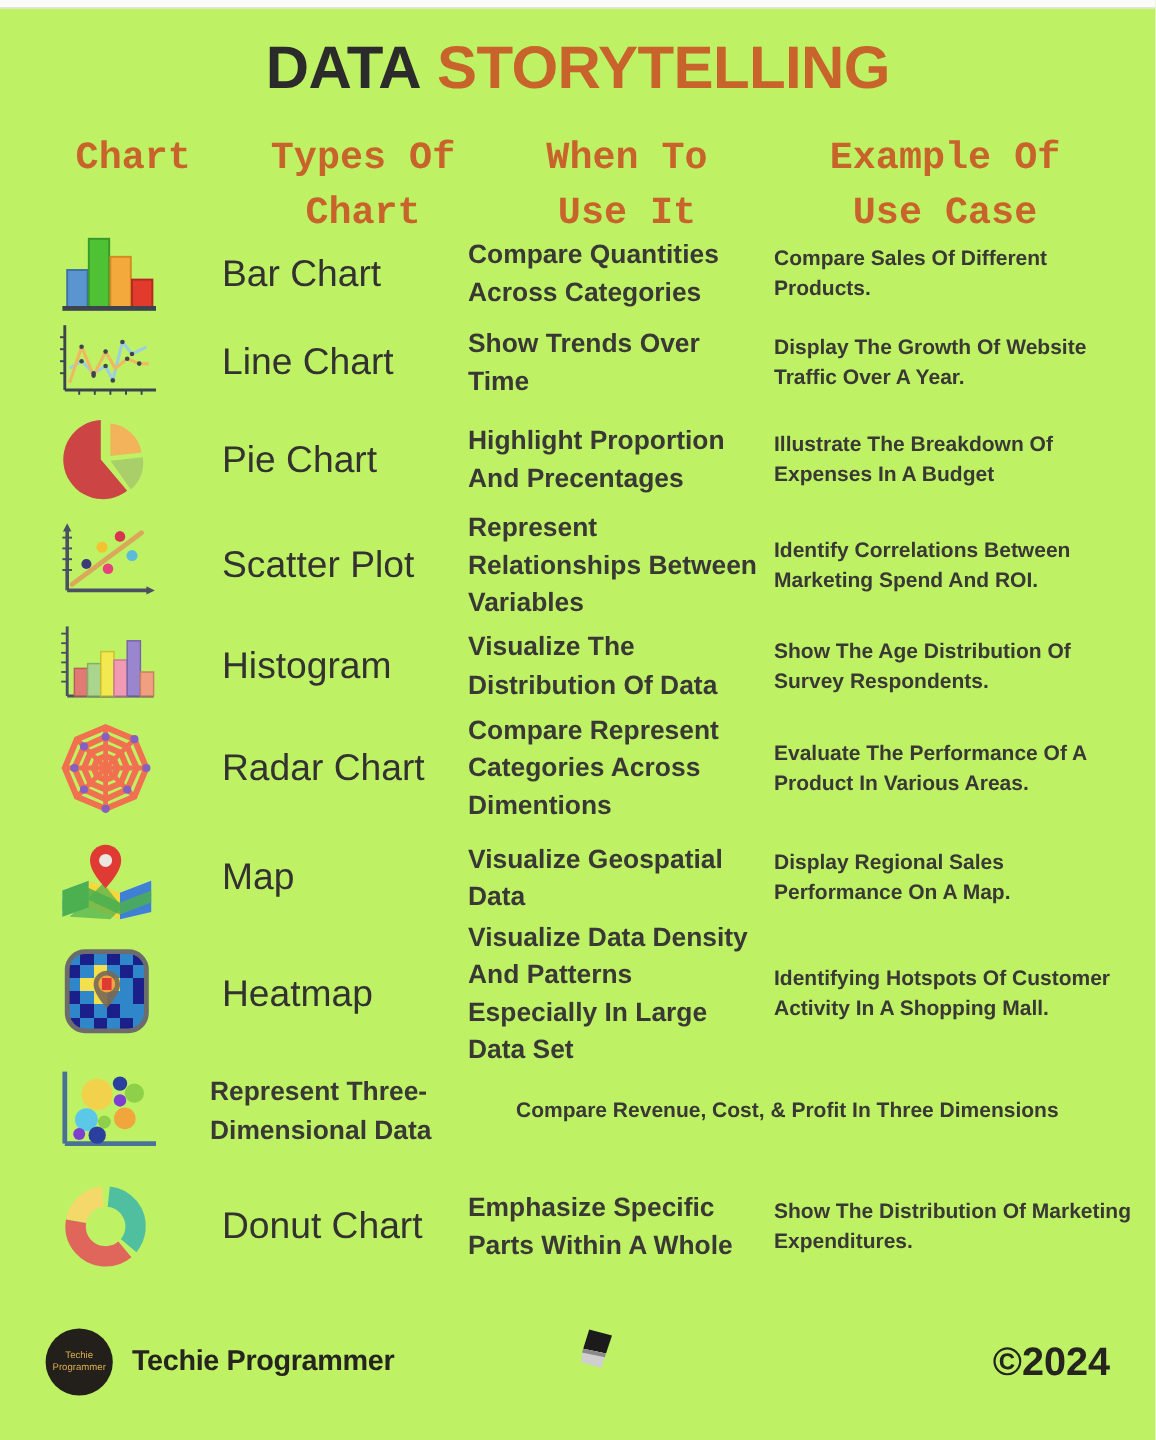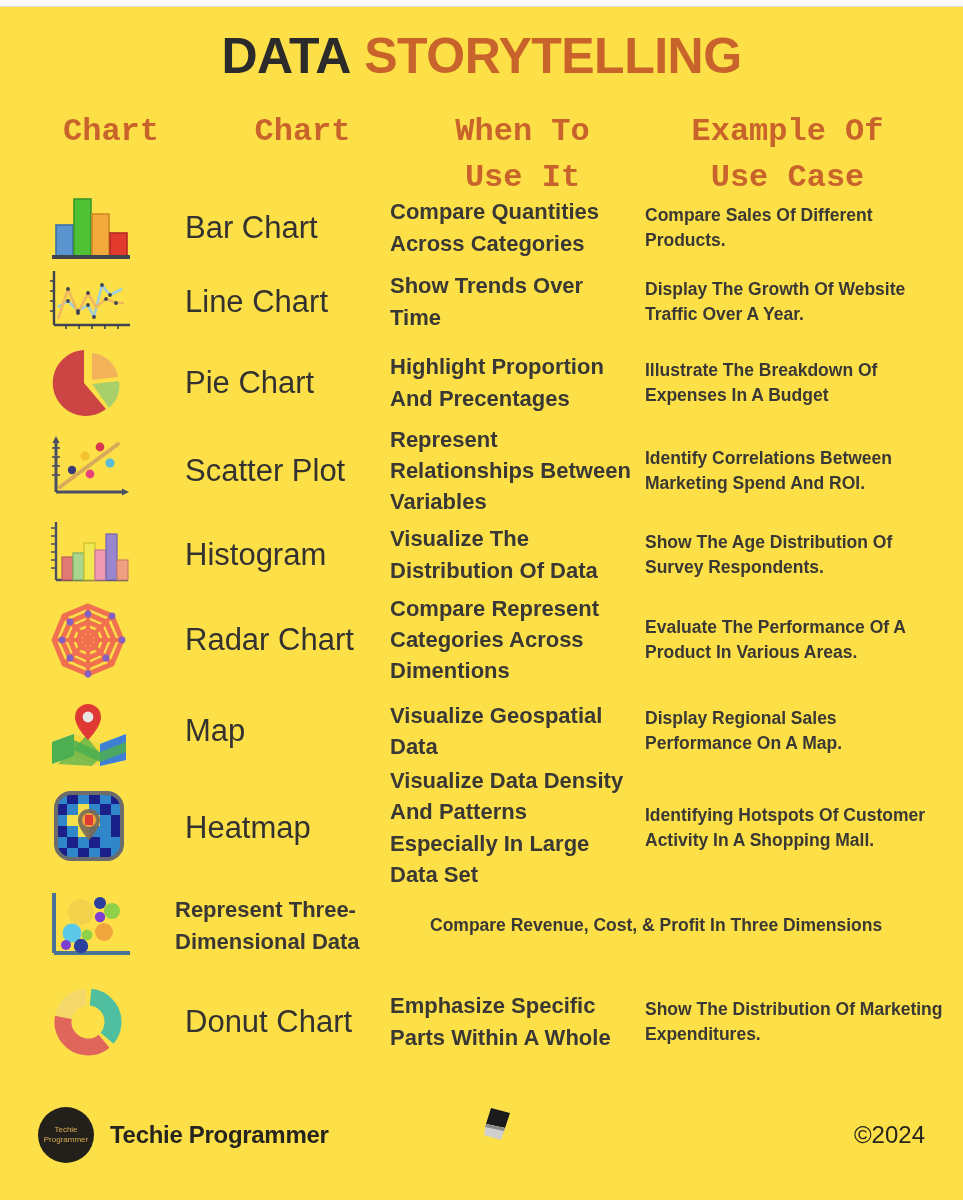--- a/index.html
+++ b/index.html
@@ -11,21 +11,21 @@
   body {
     width: 963px;
     height: 1200px;
     overflow: hidden;
     font-family: "Liberation Sans", sans-serif;
   }
   .poster {
     position: relative;
     width: 963px;
     height: 1200px;
-    background: #fde047;
+    background: #bef264;
     box-sizing: border-box;
     padding-top: 6px;
   }
   .top-strip {
     position: absolute;
     top: 0; left: 0;
     width: 963px;
     height: 6px;
     background: #fbfbfa;
     border-bottom: 1px solid #dedcd7;
@@ -152,42 +152,43 @@
   }
   .laptop {
     position: absolute;
     left: 483px;
     top: 6px;
     width: 34px;
     height: 40px;
   }
   .copyright {
     margin-left: auto;
-    font-size: 24px;
-    font-weight: normal;
+    font-size: 33px;
+    font-weight: bold;
     color: #26241f;
   }
   svg { display: block; overflow: visible; }
 </style>
 </head>
 <body>
 
 <div class="poster">
 
   <div class="top-strip"></div>
 
   <div class="title">
     <span class="w1">DATA</span><span>&nbsp;</span><span class="w2">STORYTELLING</span>
   </div>
 
   <div class="headers">
     <div class="col-head ch-chart">
       <div>Chart</div>
     </div>
     <div class="col-head ch-types">
+      <div>Types Of</div>
       <div>Chart</div>
     </div>
     <div class="col-head ch-when">
       <div>When To</div>
       <div>Use It</div>
     </div>
     <div class="col-head ch-ex">
       <div>Example Of</div>
       <div>Use Case</div>
     </div>

